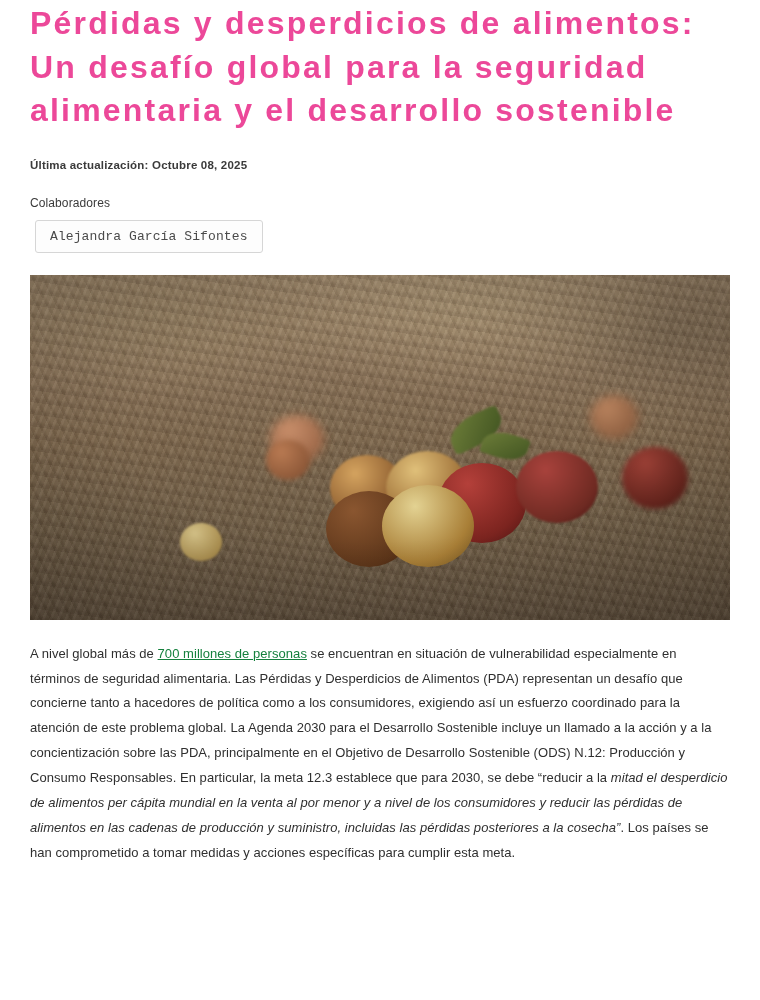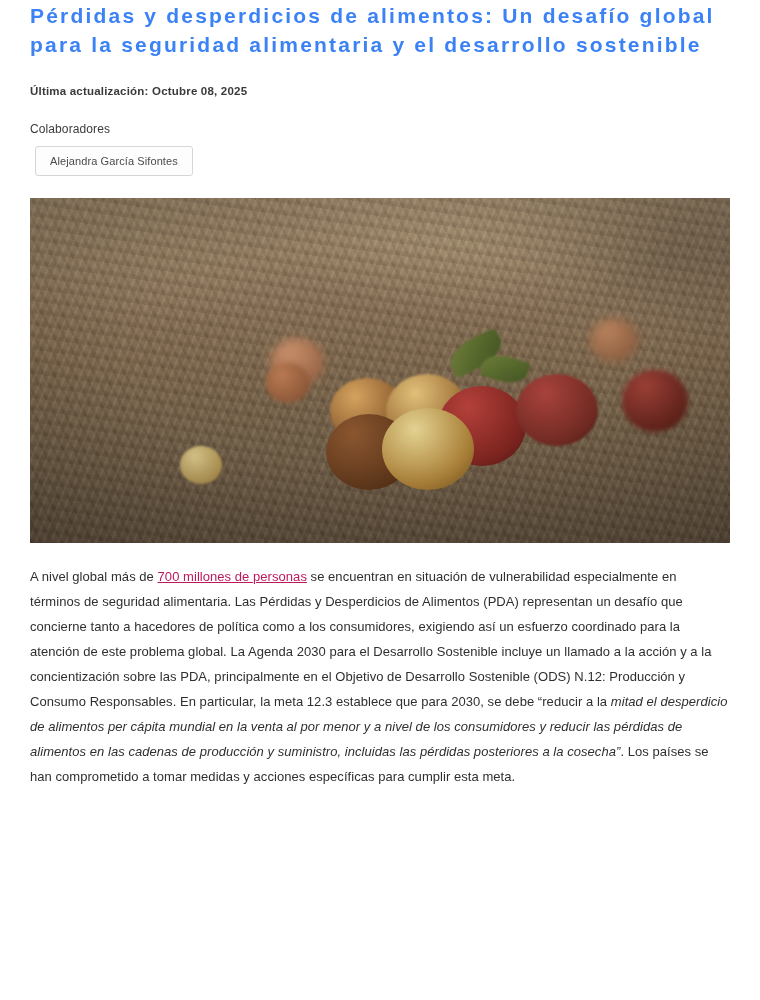--- a/index.html
+++ b/index.html
@@ -15,25 +15,25 @@
     color: #2b2b2b;
     overflow: hidden;
   }
   .page {
     width: 760px;
     padding: 0 30px;
   }
   .article-title {
     margin: 0;
     padding-top: 2px;
-    font-size: 21px;
+    font-size: 32px;
     line-height: 1.36;
     font-weight: bold;
     letter-spacing: 2.2px;
-    color: #3b82f6;
+    color: #ec4899;
     font-family: "Liberation Sans", sans-serif;
   }
   .meta-updated {
     margin-top: 26px;
     font-size: 11.5px;
     font-weight: bold;
     letter-spacing: 0.2px;
     color: #3a3a3a;
   }
   .contributors-label {
@@ -49,23 +49,24 @@
     display: flex;
     flex-wrap: wrap;
     gap: 8px;
   }
   .contributor-chip {
     display: inline-block;
     border: 1px solid #d6d6d6;
     border-radius: 3px;
     background: #fdfdfd;
     padding: 8px 14px;
-    font-size: 11px;
+    font-size: 13px;
     color: #4a4a4a;
     letter-spacing: 0.1px;
+    font-family: Liberation Mono, monospace;
   }
   .hero-figure {
     margin: 22px 0 0 0;
   }
   .hero-image {
     position: relative;
     width: 700px;
     height: 345px;
     overflow: hidden;
     background: #6d5a46;
@@ -122,21 +123,21 @@
   }
   .body-text {
     margin-top: 22px;
     font-size: 13px;
     line-height: 1.92;
     color: #2f2f2f;
     letter-spacing: 0.05px;
     text-align: left;
   }
   .body-text a.inline-link {
-    color: #be185d;
+    color: #15803d;
     text-decoration: underline;
   }
   .body-text em {
     font-style: italic;
   }
 </style>
 </head>
 <body>
 
 <div class="page">

